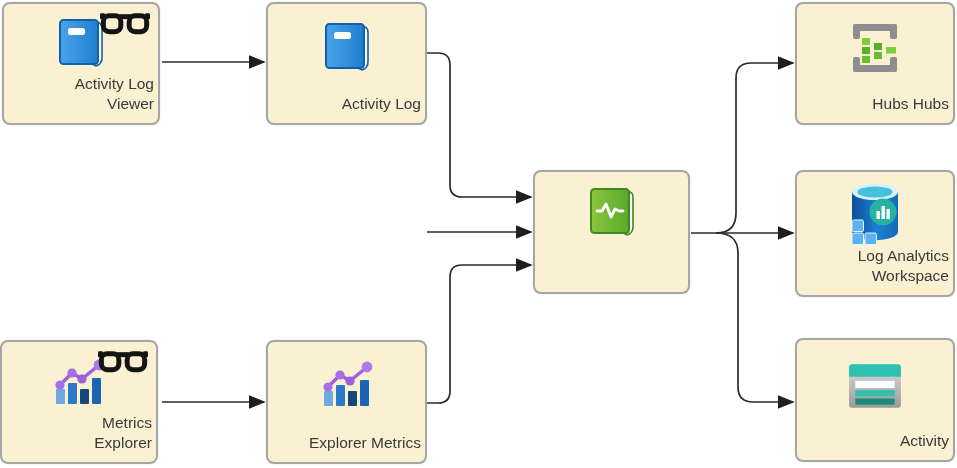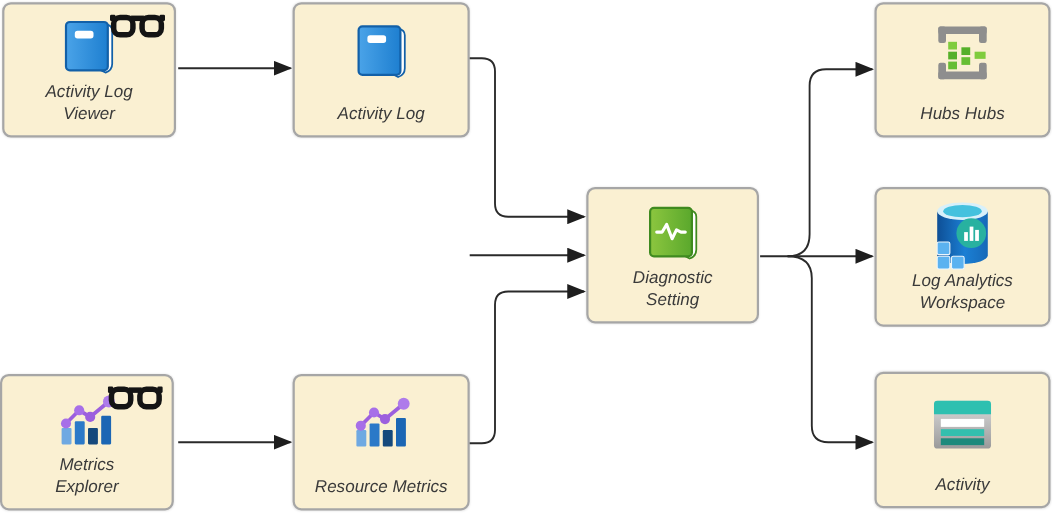--- a/index.html
+++ b/index.html
@@ -20,26 +20,25 @@
   }
   .icon-wrap{
     position:absolute;top:14px;left:0;right:0;
     display:flex;justify-content:center;
   }
   .badge{
     position:absolute;top:6px;right:8px;
   }
   .label{
     position:absolute;left:4px;right:4px;bottom:9px;
-    text-align:center;
+    text-align:right;
     font-size:15.5px;
     line-height:1.28;
     color:var(--label-color,#3A3A3A);
     white-space:pre-line;
-    font-style:italic;
   }
   svg.wires{
     position:absolute;top:0;left:0;
     pointer-events:none;
   }
   .wire{fill:none;stroke:var(--wire-color,#2A2A2A);stroke-width:1.7px;}
 </style>
 </head>
 <body>
 
@@ -121,22 +120,20 @@
             <linearGradient id="gg1" x1="0" y1="0" x2="1" y2="0">
           <stop offset="0" stop-color="#8CC63F"></stop>
               <stop offset="1" stop-color="#5AA82C"></stop>
         </linearGradient>
           </defs>
         <path d="M38 4 q6 1 6 6 v30 q0 6 -6 8 l-4 -2 V6 z" fill="#ffffff" stroke="#3F8A1F" stroke-width="1.6"></path>
         <rect x="2" y="2" width="38" height="44" rx="3.5" fill="url(#gg1)" stroke="#3F8A1F" stroke-width="2"></rect>
         <polyline points="8,24 13,24 17,17 22,30 26,22 30,24 34,24" fill="none" stroke="#ffffff" stroke-width="2.8" stroke-linejoin="round" stroke-linecap="round"></polyline>
       </svg>
     </div>
-    <div class="label">Diagnostic
-Setting</div>
   </div>
 
   <div class="node" style="left:795px;top:170px;width:160px;height:127px">
     <div class="icon-wrap" style="top:10px">
       <svg width="52" height="66" viewBox="0 0 52 66">
         <defs>
             <linearGradient id="gc1" x1="0" y1="0" x2="1" y2="0">
           <stop offset="0" stop-color="#0E4F96"></stop>
               <stop offset="0.55" stop-color="#1B7FD4"></stop>
               <stop offset="1" stop-color="#1669B8"></stop>
@@ -196,21 +193,21 @@
         <rect x="17" y="25" width="9" height="21" rx="1" fill="#2B79C8"></rect>
         <rect x="29" y="31" width="9" height="15" rx="1" fill="#15497C"></rect>
         <rect x="41" y="20" width="9" height="26" rx="1" fill="#1B66B4"></rect>
         <polyline points="9,27 21,15 31,21 48,7" fill="none" stroke="#9C5FDE" stroke-width="3.4" stroke-linecap="round"></polyline>
         <circle cx="9" cy="27" r="4.6" fill="#A76FE8"></circle>
         <circle cx="21" cy="15" r="4.6" fill="#A76FE8"></circle>
         <circle cx="31" cy="21" r="4.6" fill="#9C5FDE"></circle>
         <circle cx="48" cy="7" r="5.4" fill="#AE7BEA"></circle>
       </svg>
     </div>
-    <div class="label">Resource Metrics</div>
+    <div class="label">Explorer Metrics</div>
   </div>
 
   <div class="node" style="left:795px;top:338px;width:160px;height:124px">
     <div class="icon-wrap" style="top:22px">
       <svg width="56" height="48" viewBox="0 0 54 46">
         <defs>
             <linearGradient id="gs1" x1="0" y1="0" x2="0" y2="1">
           <stop offset="0" stop-color="#DCDCDC"></stop>
               <stop offset="1" stop-color="#9A9A9A"></stop>
         </linearGradient>

